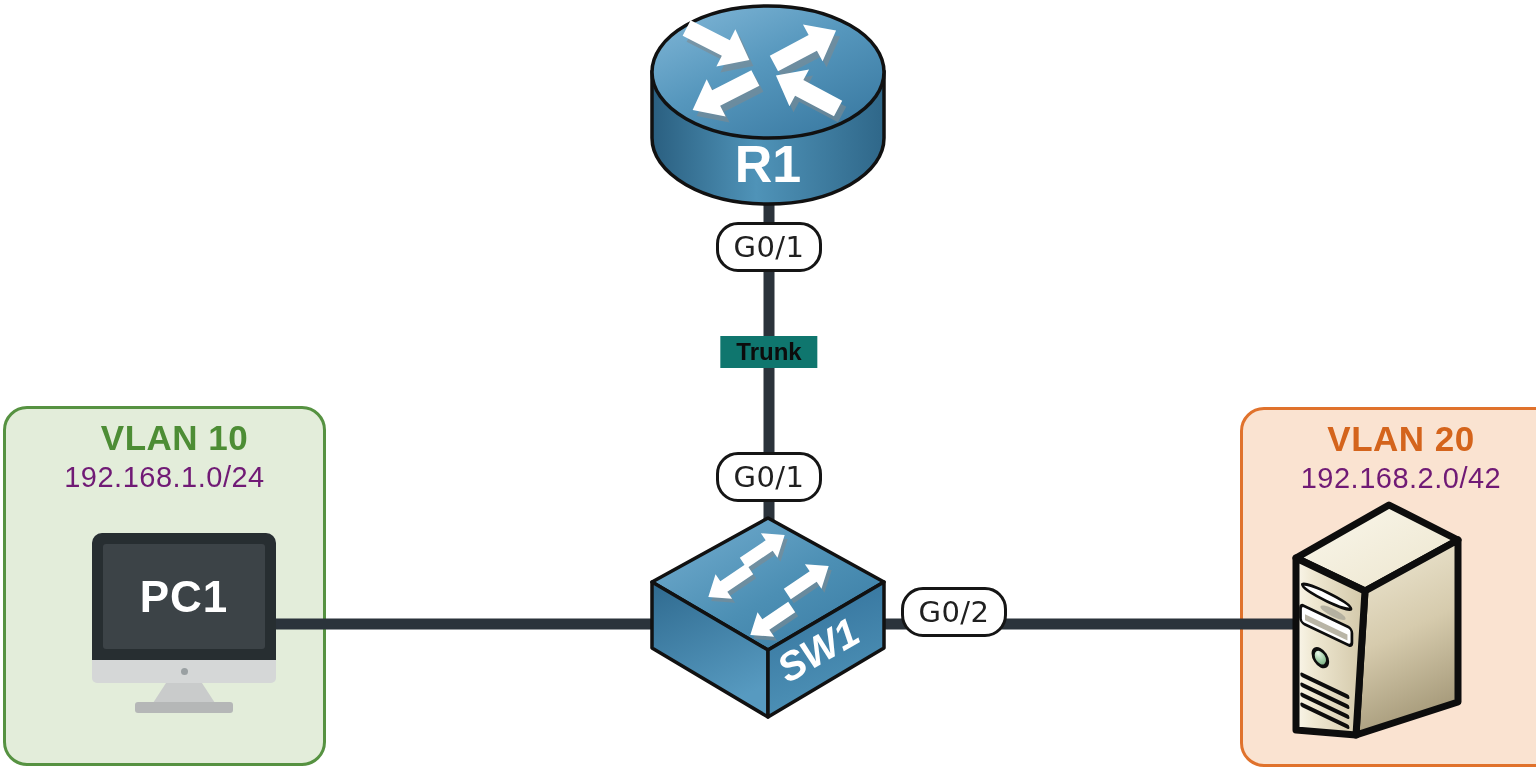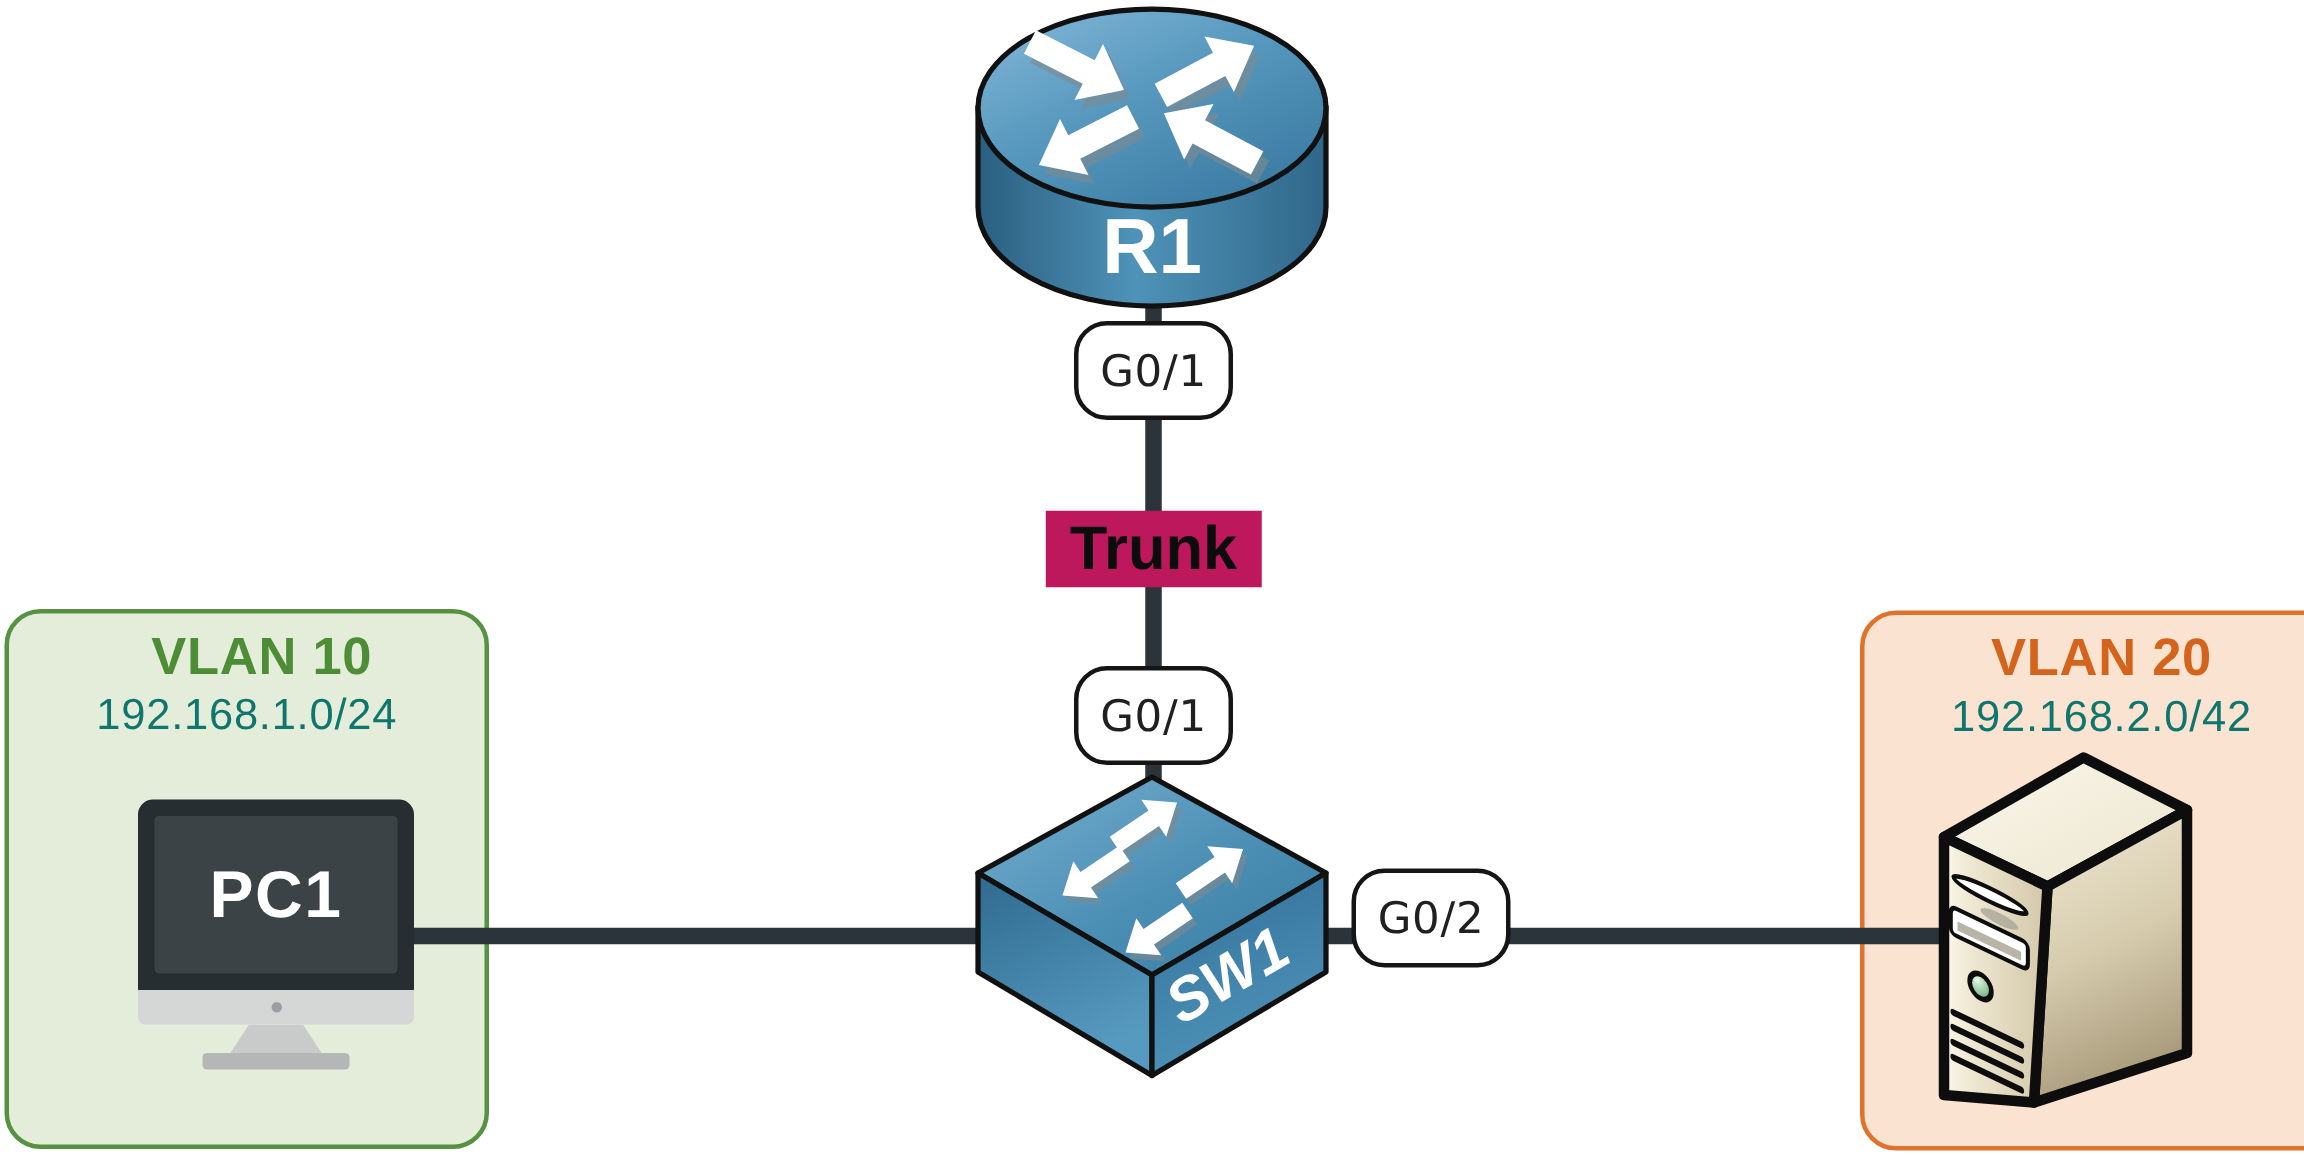--- a/index.html
+++ b/index.html
@@ -8,38 +8,38 @@
     font-family:"Liberation Sans",sans-serif;
   }
 
   
   .vlan-box{position:absolute;border-radius:24px;box-sizing:border-box;text-align:center;}
   .vlan10{left:3px;top:406px;width:323px;height:360px;background:#e3edda;border:3px solid #569241;}
   .vlan20{left:1212px;top:407px;width:322px;height:360px;background:#fae3d1;border:3px solid #e0722c;margin-left:28px;}
   .vlan-title{margin-top:9px;font-size:35px;font-weight:600;letter-spacing:0.5px;}
   .vlan10 .vlan-title{color:#4d8d35;padding-left:20px;}
   .vlan20 .vlan-title{color:#d4641c;}
-  .vlan-subnet{margin-top:3px;font-size:29px;font-weight:400;color:#0f766e;letter-spacing:0.5px;}
+  .vlan-subnet{margin-top:3px;font-size:29px;font-weight:400;color:#701a75;letter-spacing:0.5px;}
 
   
   svg.links{left:0;top:0;width:1536px;height:772px;position:absolute;}
   .linkline{stroke:#2b333b;stroke-width:11;}
 
   
   .pill{
-    position:absolute;width:106px;height:66px;background:#ffffff;border:3.2px solid #151515;
+    position:absolute;width:106px;height:50px;background:#ffffff;border:3.2px solid #151515;
     border-radius:22px;display:flex;align-items:center;justify-content:center;
     transform:translate(-50%,-50%);box-sizing:border-box;text-align:right;
   }
   .pill span{font-size:29px;color:#202020;font-family:"DejaVu Sans",sans-serif;letter-spacing:0.5px;}
 
   
   .trunk-label{
-    position:absolute;left:769px;top:366px;transform:translate(-50%,-50%);
-    background:#be185d;padding:2px 16px;font-size:41px;font-weight:700;color:#0c0c0c;
+    position:absolute;left:769px;top:352px;transform:translate(-50%,-50%);
+    background:#0f766e;padding:2px 16px;font-size:24px;font-weight:700;color:#0c0c0c;
   }
 
   
   svg.device{position:absolute;overflow:visible;}
 
   
   .pc{position:absolute;left:92px;top:533px;width:184px;height:182px;}
   .pc .monitor{position:absolute;left:0;top:0;width:184px;height:150px;background:#d5d7d7;border-radius:10px 10px 5px 5px;text-align:right;}
   .pc .bezel{position:absolute;left:0;top:0;width:184px;height:127px;background:#272e31;border-radius:10px 10px 0 0;}
   .pc .screen{position:absolute;left:11px;top:11px;width:162px;height:105px;background:#3c4347;border-radius:3px;

